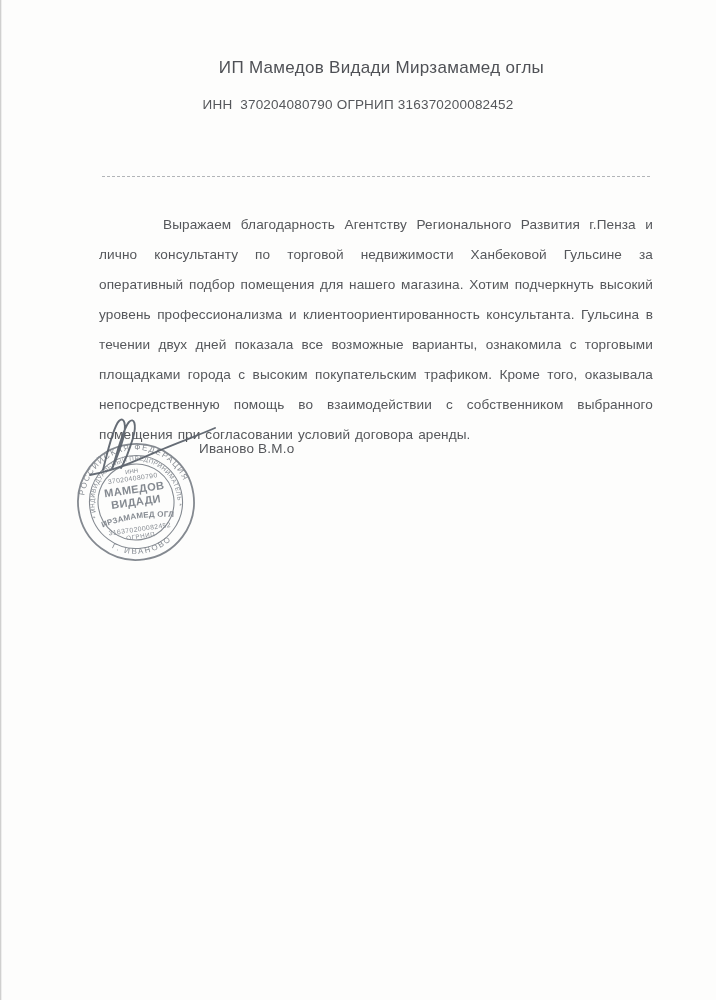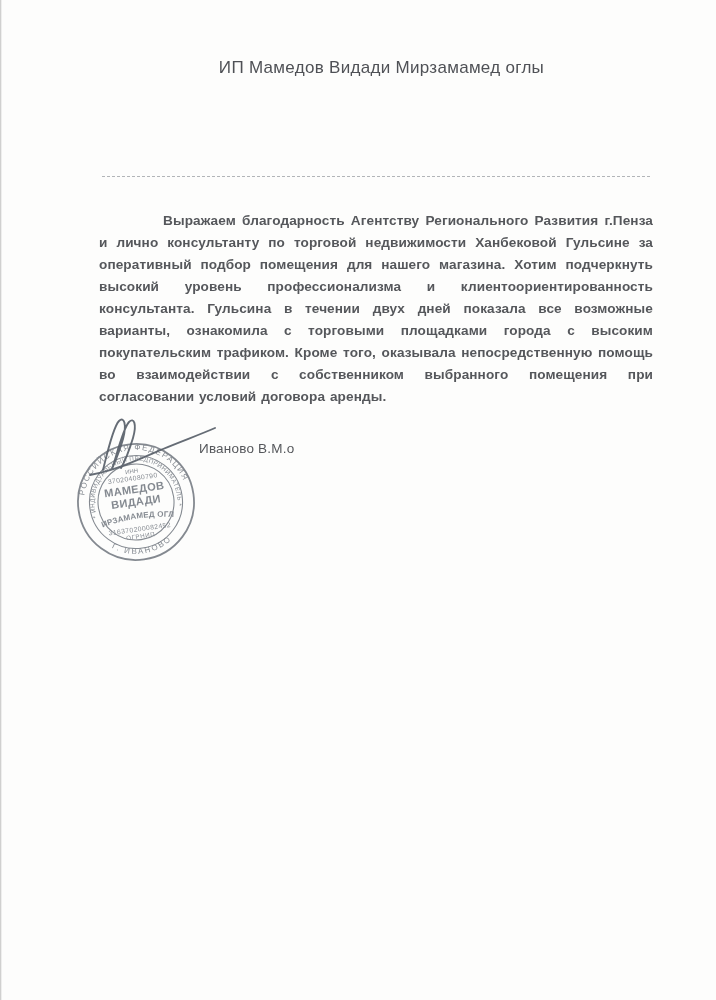--- a/index.html
+++ b/index.html
@@ -63,25 +63,24 @@
     left: 102px;
     width: 548px;
     border-top: 1px dashed #b2b5b8;
   }
   .letter-body {
     position: absolute;
     top: 210px;
     left: 99px;
     width: 554px;
     font-size: 13.6px;
-    line-height: 22px;
+    line-height: 30px;
     text-align: justify;
     letter-spacing: .1px;
     word-spacing: 1px;
-    font-weight: bold;
   }
   .letter-body p { margin: 0; }
   .letter-body .p1 { text-indent: 64px; }
   .letter-body .p2 { margin-top: 8px; }
   .sig-name {
     position: absolute;
     top: 441px;
     left: 199px;
     font-size: 13.5px;
     letter-spacing: .2px;
@@ -112,20 +111,21 @@
 </style>
 </head>
 <body>
 
 <div class="page">
 
   <div class="scan-edge"></div>
 
   <div class="title">ИП Мамедов Видади Мирзамамед оглы</div>
 
+  <div class="reg-line">ИНН  370204080790 ОГРНИП 316370200082452</div>
 
 
   <div class="divider"></div>
 
   <div class="letter-body">
     <p class="p1">Выражаем благодарность Агентству Регионального Развития г.Пенза и лично консультанту по торговой недвижимости Ханбековой Гульсине за оперативный подбор помещения для нашего магазина. Хотим подчеркнуть высокий уровень профессионализма и клиентоориентированность консультанта. Гульсина в течении двух дней показала все возможные варианты, ознакомила с торговыми площадками города с высоким покупательским трафиком. Кроме того, оказывала непосредственную помощь во взаимодействии с собственником выбранного помещения при согласовании условий договора аренды.</p>
   </div>
 
   <div class="sig-name">Иваново В.М.о</div>
 

